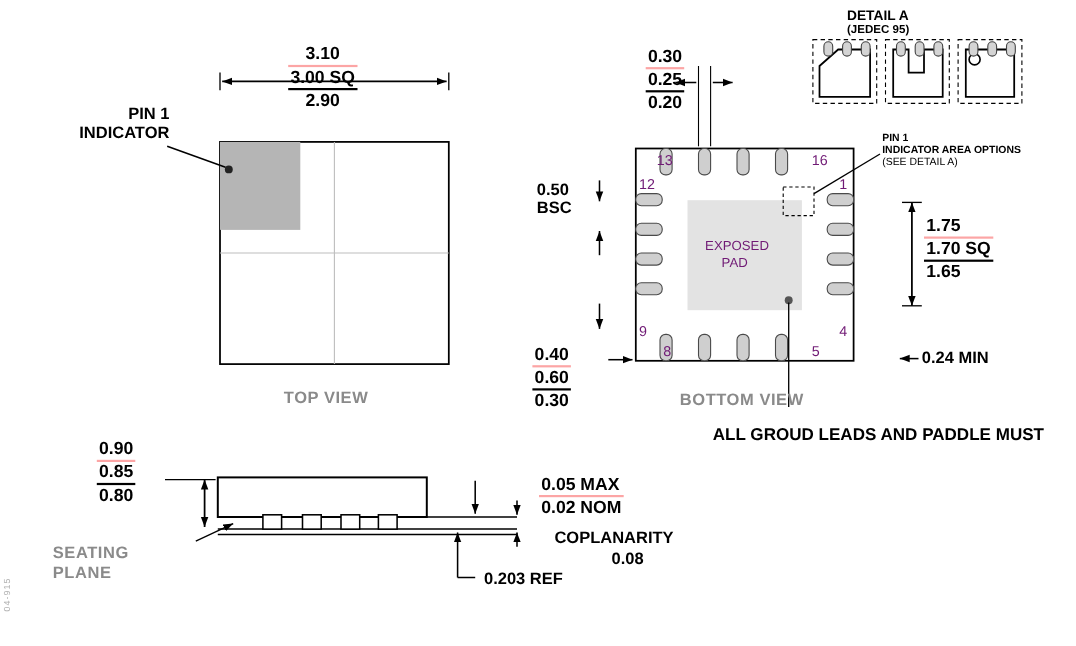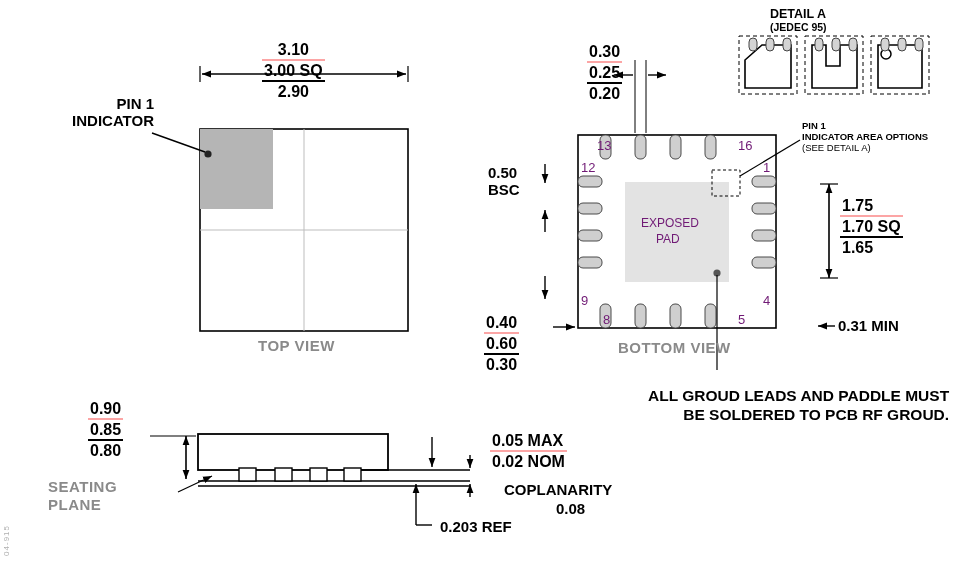--- a/index.html
+++ b/index.html
@@ -48,20 +48,21 @@
     color: #701a75;
     white-space: nowrap;
   }
   .viewlabel {
     position: absolute;
     font-size: 15px;
     font-weight: bold;
     color: #8a8a8a;
     letter-spacing: 0.5px;
     white-space: nowrap;
+    margin-top: 16px;
   }
   .tiny {
     position: absolute;
     font-size: 9.5px;
     line-height: 11px;
     white-space: nowrap;
   }
   .sidecode {
     position: absolute;
     left: 2px;
@@ -221,21 +222,21 @@
   <div class="mid">0.60</div>
   <div class="bot">0.30</div>
 </div>
 
 <div class="dimstack" style="left:840px; top:196px; text-align:left;">
   <div class="top">1.75</div>
   <div class="mid">1.70 SQ</div>
   <div class="bot">1.65</div>
 </div>
 
-<div class="label" style="left:838px; top:317px;">0.31 MIN</div>
+<div class="label" style="left:838px; top:317px;">0.24 MIN</div>
 
 <div class="vlabel" style="left:641px; top:216px; font-size:12px;">EXPOSED</div>
 <div class="vlabel" style="left:656px; top:232px; font-size:12px;">PAD</div>
 
 <div class="vlabel" style="left:597px; top:138px;">13</div>
 <div class="vlabel" style="left:738px; top:138px;">16</div>
 <div class="vlabel" style="left:581px; top:160px;">12</div>
 <div class="vlabel" style="left:763px; top:160px;">1</div>
 <div class="vlabel" style="left:581px; top:293px;">9</div>
 <div class="vlabel" style="left:763px; top:293px;">4</div>
@@ -245,21 +246,20 @@
 <div class="viewlabel" style="left:618px; top:339px;">BOTTOM VIEW</div>
 
 <div class="tiny" style="left:802px; top:120px;">
   <div class="bold">PIN 1</div>
   <div class="bold">INDICATOR AREA OPTIONS</div>
   <div>(SEE DETAIL A)</div>
 </div>
 
 <div class="label" style="left:648px; top:386px; font-size:15.5px; line-height:19px;text-align:right;">
   <div>ALL GROUD LEADS AND PADDLE MUST</div>
-  <div>BE SOLDERED TO PCB RF GROUD.</div>
 </div>
 
 <div class="ctr" style="position:absolute; left:770px; top:7px; width:130px;">
   <div style="font-size:12.5px; font-weight:bold;">DETAIL A</div>
   <div style="font-size:10.5px; font-weight:bold;">(JEDEC 95)</div>
 </div>
 
 <div class="dimstack" style="left:88px; top:399px;">
   <div class="top">0.90</div>
   <div class="mid">0.85</div>

